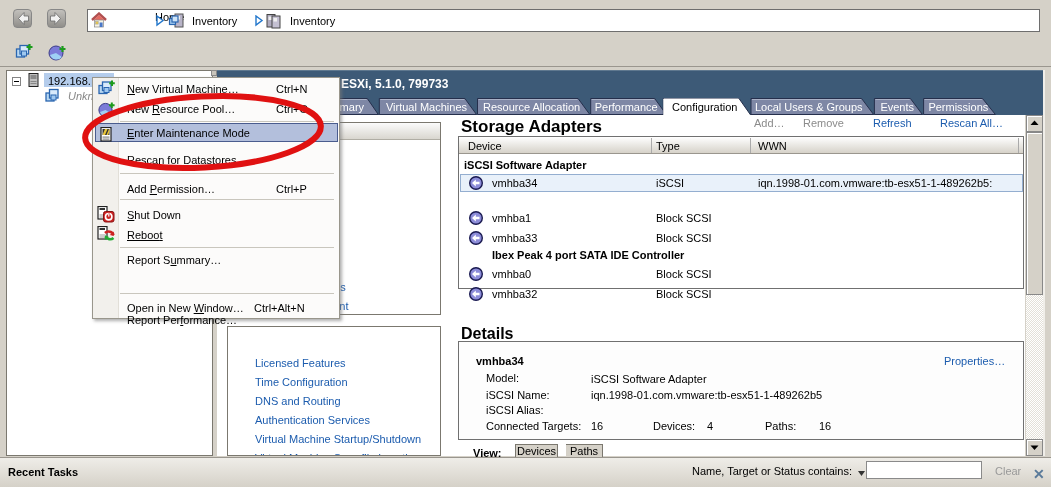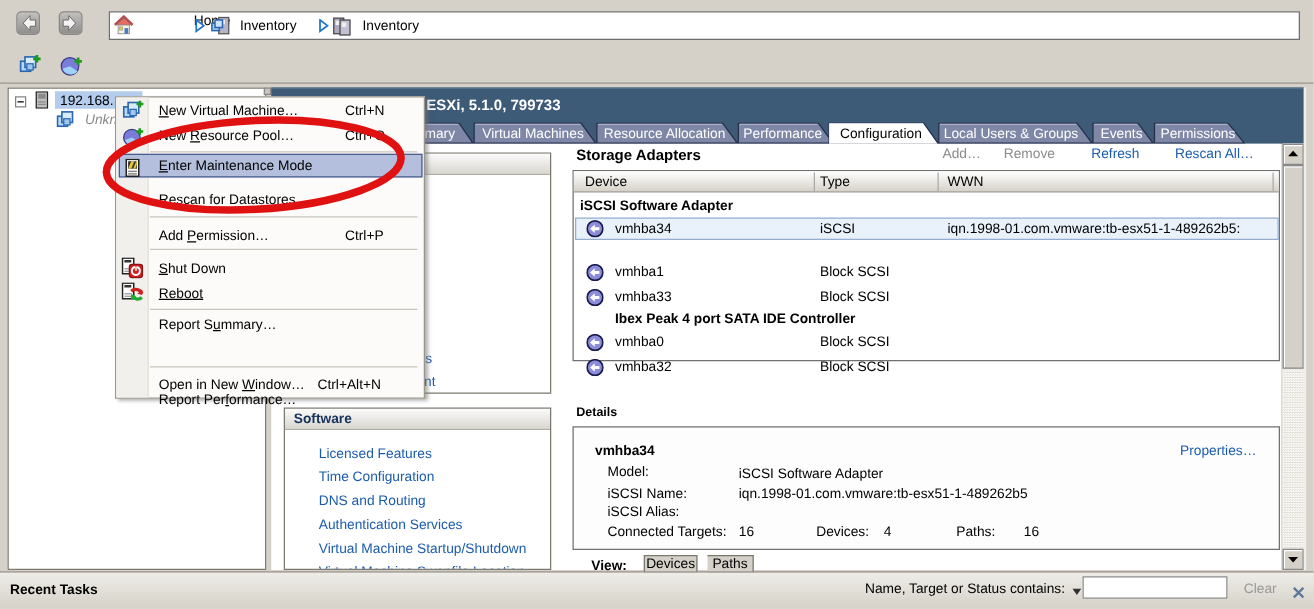--- a/index.html
+++ b/index.html
@@ -120,30 +120,29 @@
 
 <div class="abs" style="left:217px;top:115px;width:808px;height:341px;background:#fff;"></div>
 
 <div class="abs" style="left:227px;top:122px;width:214px;height:193px;border:1px solid #7b786f;background:#fff;">
   <div style="height:17px;background:linear-gradient(#fbfbfb,#d9d6cf);border-bottom:1px solid #b0ada4;color:#16335c;font-weight:bold;padding:2px 0 0 7px;">Hardware</div>
   <div class="link" style="position:absolute;left:26px;top:158px;">Advanced Settings</div>
   <div class="link" style="position:absolute;left:22px;top:177px;">Power Management</div>
 </div>
 
 <div class="abs" style="left:227px;top:326px;width:214px;height:130px;border:1px solid #7b786f;background:#fff;overflow:hidden;">
-  <div style="height:17px;background:linear-gradient(#fbfbfb,#d9d6cf);border-bottom:1px solid #b0ada4;color:#16335c;font-weight:bold;padding:2px 0 0 7px;">Software</div>
   <div class="link" style="position:absolute;left:27px;top:30px;">Licensed Features</div>
   <div class="link" style="position:absolute;left:27px;top:49px;">Time Configuration</div>
   <div class="link" style="position:absolute;left:27px;top:68px;">DNS and Routing</div>
   <div class="link" style="position:absolute;left:27px;top:87px;">Authentication Services</div>
   <div class="link" style="position:absolute;left:27px;top:106px;">Virtual Machine Startup/Shutdown</div>
   <div class="link" style="position:absolute;left:27px;top:125px;">Virtual Machine Swapfile Location</div>
 </div>
 
-<div class="abs b" style="left:461px;top:117px;font-size:12px;">Storage Adapters</div>
+<div class="abs b" style="left:461px;top:117px;font-size:17px;">Storage Adapters</div>
 <div class="abs gray" style="left:754px;top:117px;">Add…</div>
 <div class="abs gray" style="left:803px;top:117px;">Remove</div>
 <div class="abs link" style="left:873px;top:117px;">Refresh</div>
 <div class="abs link" style="left:940px;top:117px;">Rescan All…</div>
 
 <div class="abs" style="left:458px;top:136px;width:566px;height:153px;border:1px solid #707070;background:#fff;">
   <div style="height:17px;background:linear-gradient(#ffffff,#d6d2c9);border-bottom:1px solid #9a968e;position:relative;">
     <span style="position:absolute;left:9px;top:3px;">Device</span>
     <span style="position:absolute;left:197px;top:3px;">Type</span>
     <span style="position:absolute;left:299px;top:3px;">WWN</span>
@@ -181,21 +180,21 @@
   <span style="position:absolute;left:33px;top:131px;">vmhba0</span>
   <span style="position:absolute;left:197px;top:131px;">Block SCSI</span>
   <svg width="14" height="14" style="position:absolute;left:10px;top:150px">
     <circle cx="7" cy="7" r="6.3" fill="#8c8cd8" stroke="#1a1a50" stroke-width="1.4"></circle>
     <path d="M10.5 5.8 L6.8 5.8 L6.8 3.6 L3 7 L6.8 10.4 L6.8 8.2 L10.5 8.2 Z" fill="#fff"></path>
   </svg>
   <span style="position:absolute;left:33px;top:151px;">vmhba32</span>
   <span style="position:absolute;left:197px;top:151px;">Block SCSI</span>
 </div>
 
-<div class="abs b" style="left:461px;top:325px;font-size:10px;">Details</div>
+<div class="abs b" style="left:461px;top:325px;font-size:16px;">Details</div>
 <div class="abs" style="left:458px;top:341px;width:566px;height:99px;border:1px solid #707070;background:#fdfdfd;">
   <div class="b" style="position:absolute;left:17px;top:13px;">vmhba34</div>
   <div class="link" style="position:absolute;left:485px;top:13px;">Properties…</div>
   <div style="position:absolute;left:27px;top:30px;">Model:</div>
   <div style="position:absolute;left:132px;top:31px;">iSCSI Software Adapter</div>
   <div style="position:absolute;left:27px;top:47px;">iSCSI Name:</div>
   <div style="position:absolute;left:132px;top:47px;">iqn.1998-01.com.vmware:tb-esx51-1-489262b5</div>
   <div style="position:absolute;left:27px;top:62px;">iSCSI Alias:</div>
   <div style="position:absolute;left:27px;top:78px;">Connected Targets:</div>
   <div style="position:absolute;left:132px;top:78px;">16</div>

